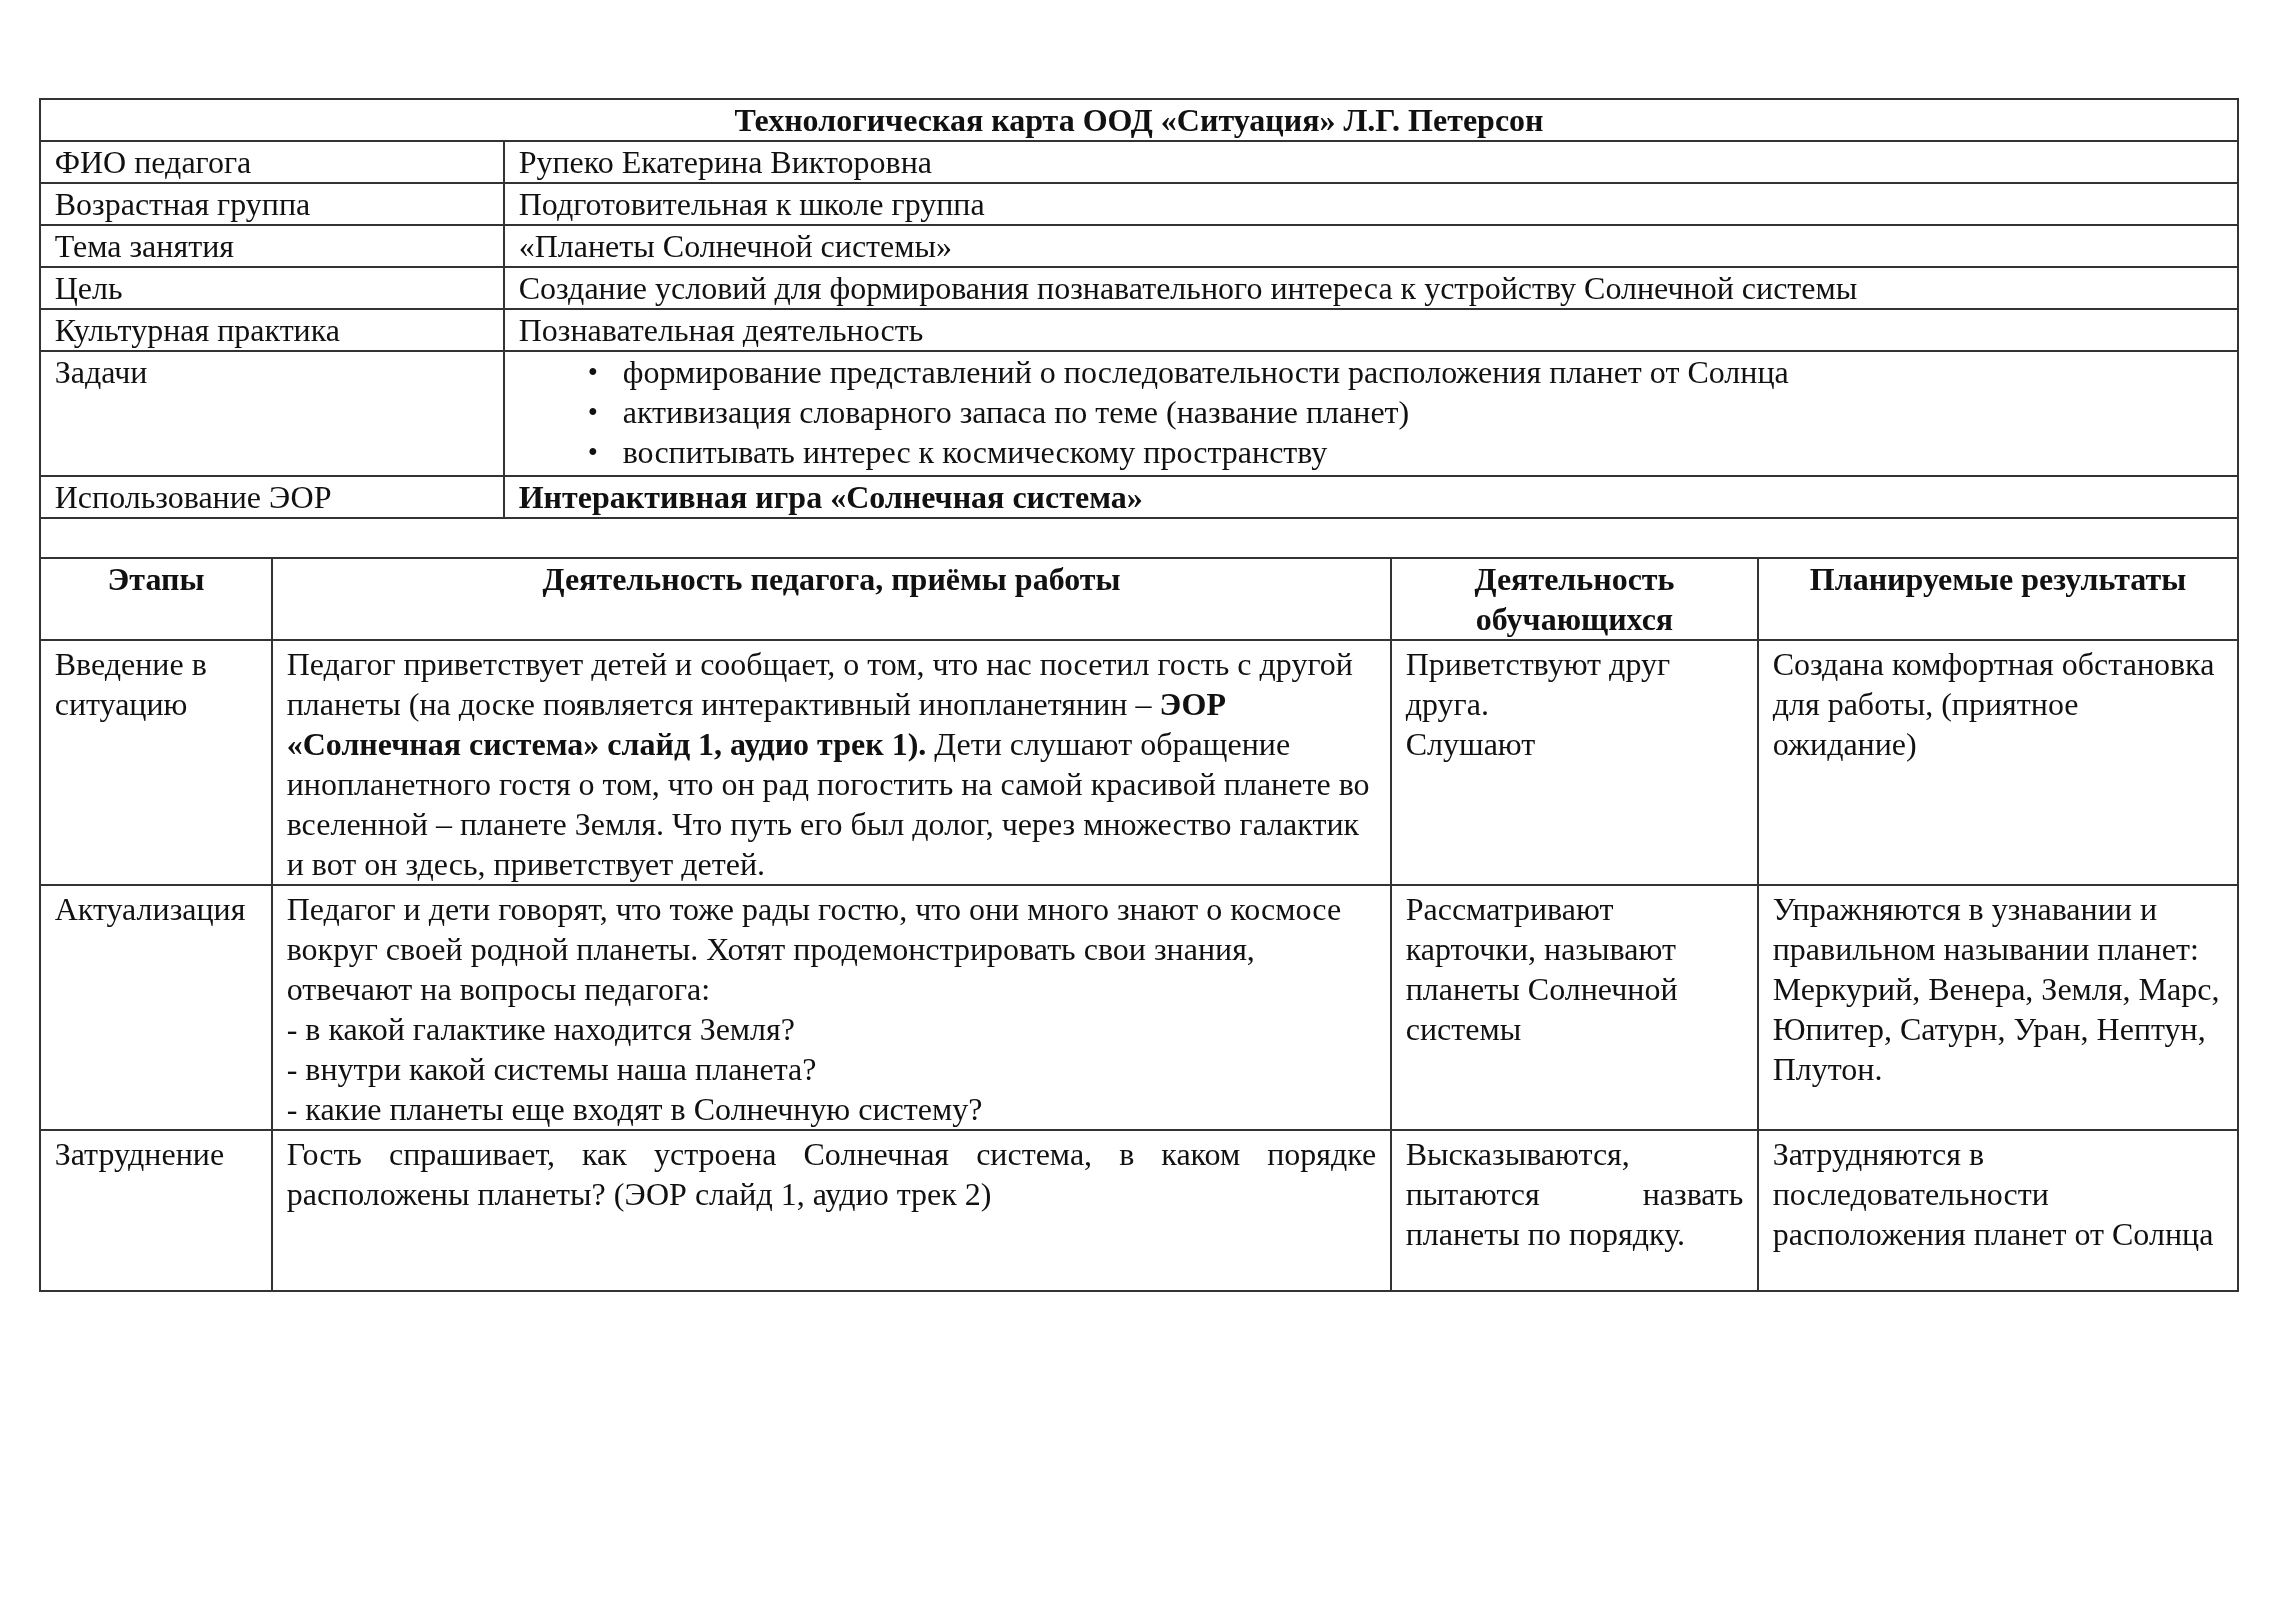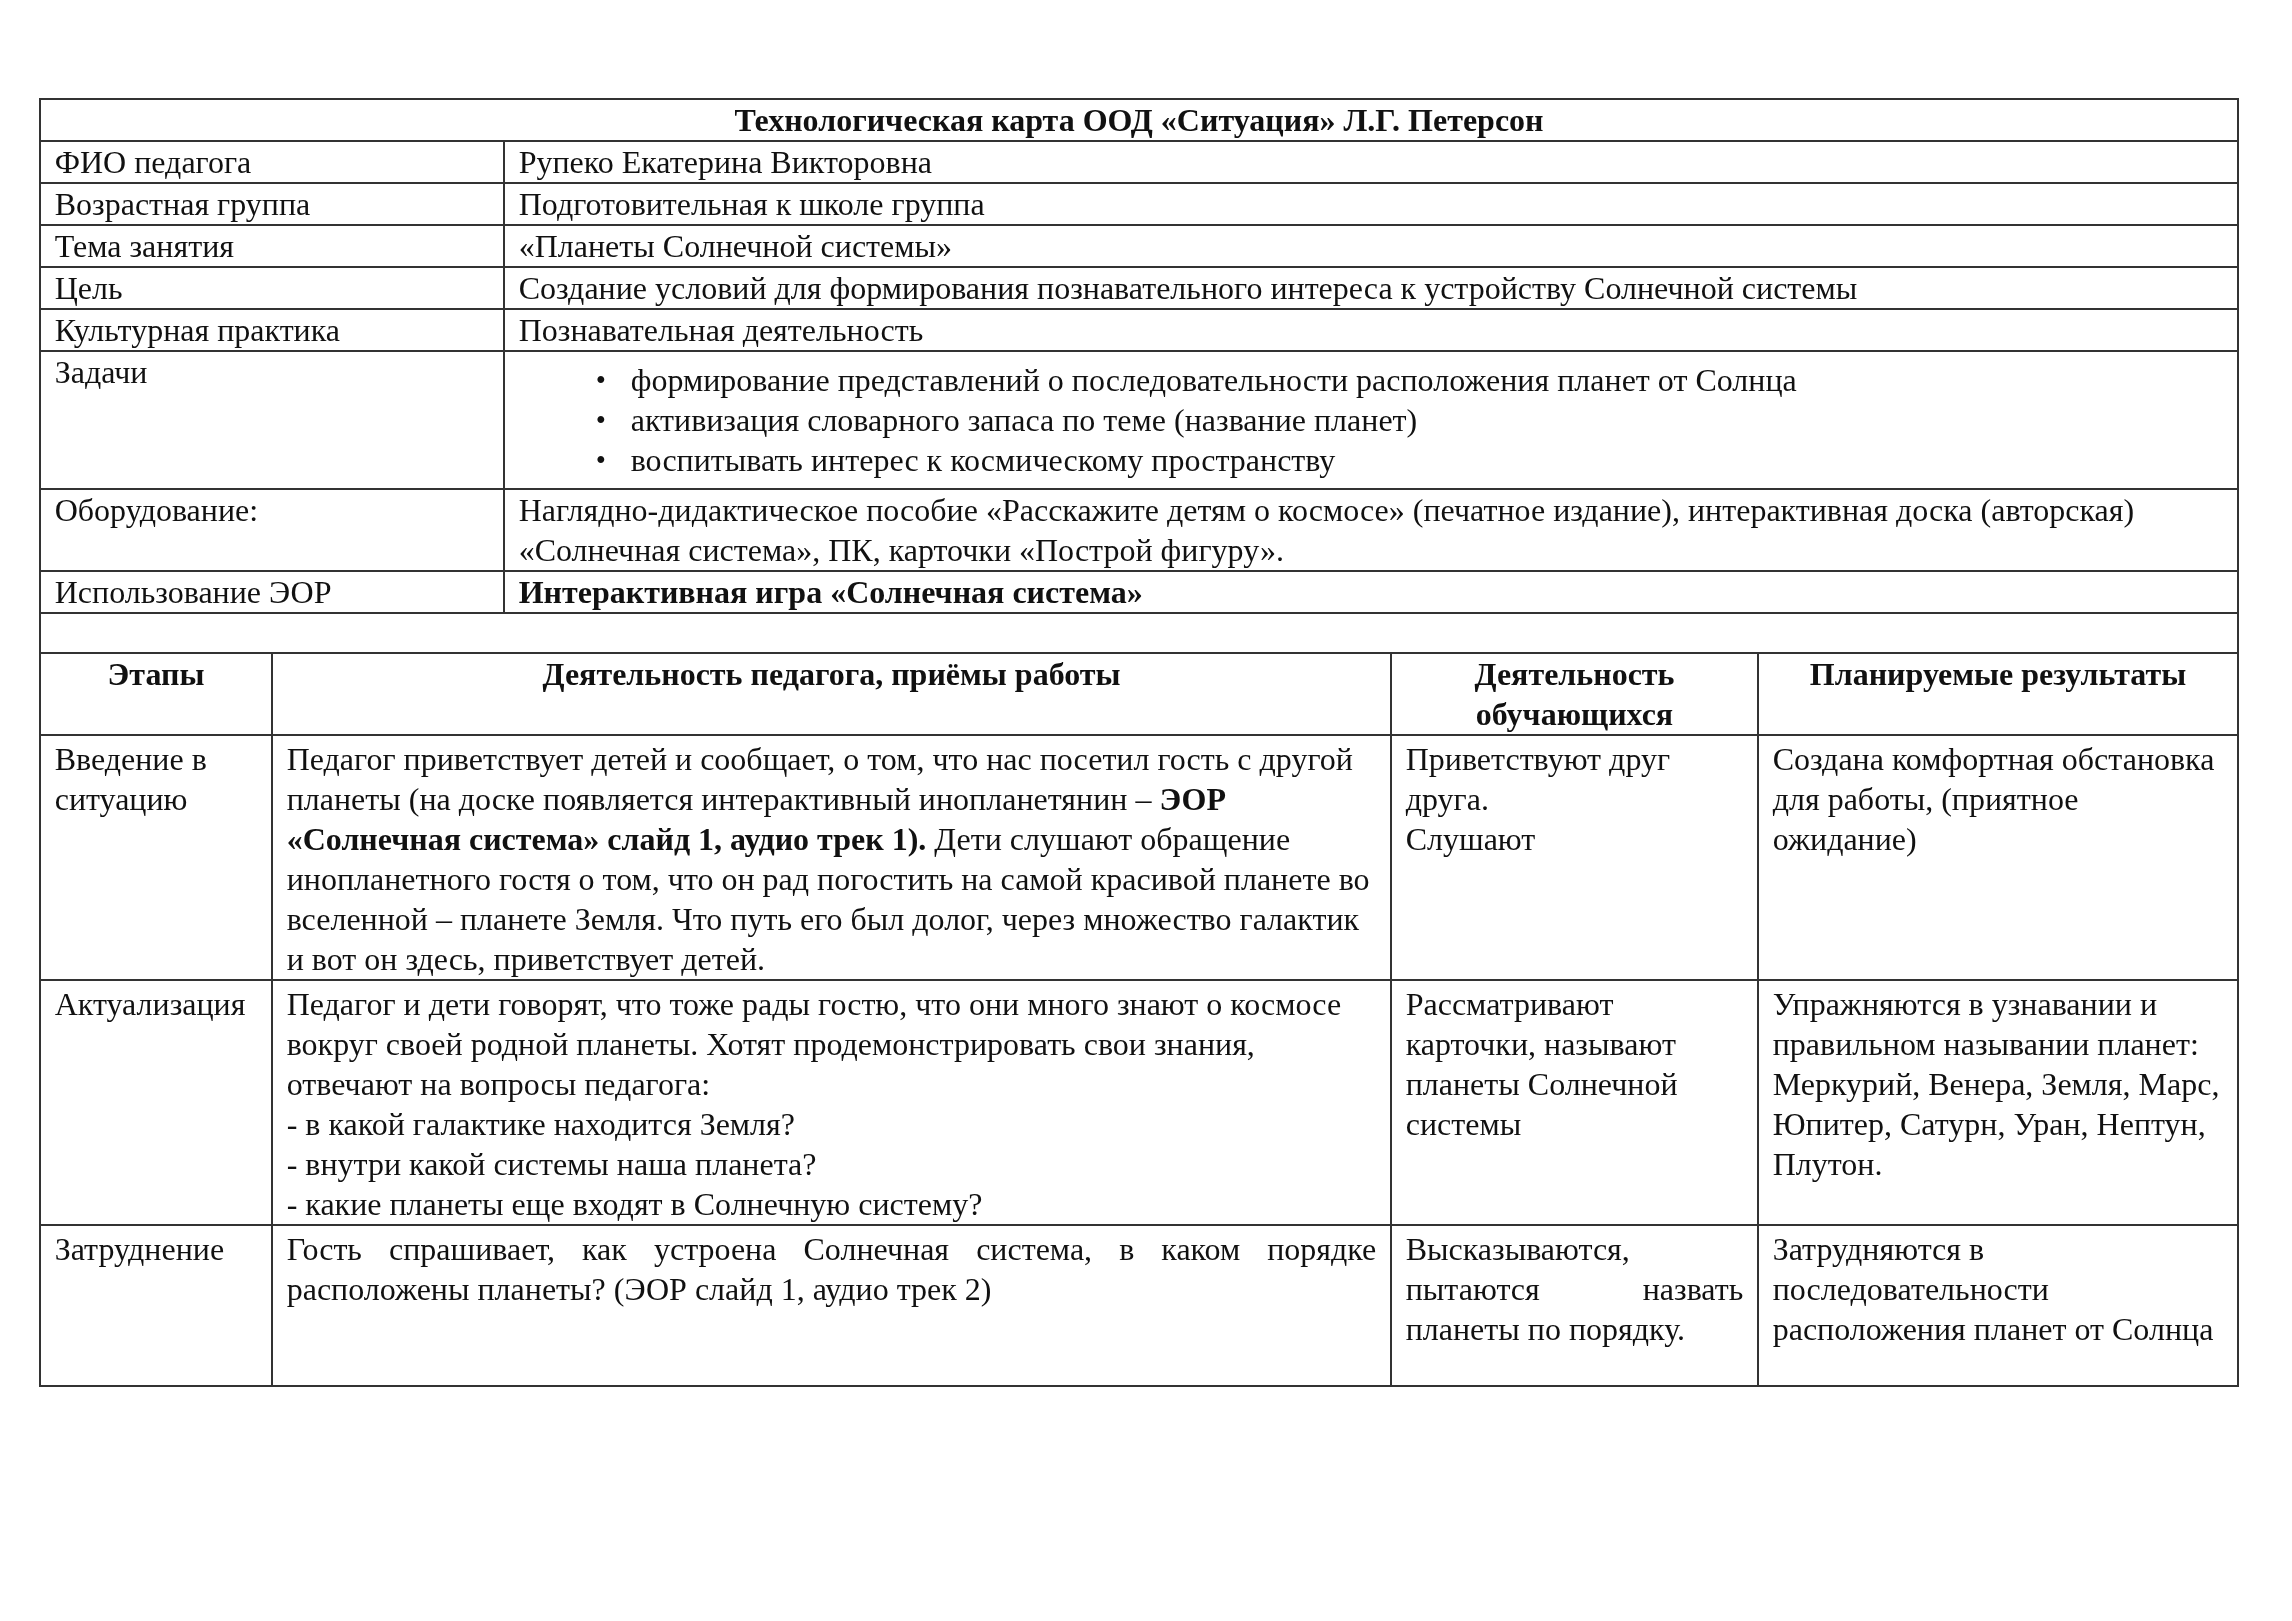--- a/index.html
+++ b/index.html
@@ -6,21 +6,21 @@
   body { width: 2293px; height: 1621px; position: relative; overflow: hidden;
          font-family: "Liberation Serif", "DejaVu Serif", serif; color: #111; }
   .page { position: absolute; left: 39px; top: 98px; width: 2200px; }
   table { border-collapse: collapse; width: 100%; table-layout: fixed; }
   td, th { border: 2px solid #333; vertical-align: top; font-size: 32px; line-height: 40px;
            padding: 0 13.7px; font-weight: normal; text-align: left; }
   .b { font-weight: bold; }
   .title-cell { text-align: center; font-weight: bold; height: 39px; }
   .info td { height: 38px; }
   .info td.label { font-weight: normal; width: 436px; }
-  ul.tasks { margin: 8px; padding: 0 0 0 69px; list-style: none; }
+  ul.tasks { margin: 0; padding: 0 0 0 69px; list-style: none; }
   ul.tasks li { position: relative; padding-left: 35px; }
   ul.tasks li::before { content: "\2022"; position: absolute; left: 0; top: 0; font-size: 29px; }
   .spacer td { height: 38px; }
   .stages th { font-weight: bold; text-align: center; height: 78px; }
   .stages td { padding: 2.9px 13.7px 0 13.7px; }
   .justify { text-align: justify; }
   .row1 td { height: 232px; }
   .row2 td { height: 234px; border-radius: 11px; }
   .row3 td { height: 156px; }
 </style>
@@ -60,24 +60,20 @@
     </tr>
     <tr>
       <td class="label">Задачи</td>
       <td style="height:123px;">
         <ul class="tasks">
           <li>формирование представлений о последовательности расположения планет от Солнца</li>
           <li>активизация словарного запаса по теме (название планет)</li>
           <li>воспитывать интерес к космическому пространству</li>
         </ul>
       </td>
-    </tr>
-    <tr>
-      <td class="label">Оборудование:</td>
-      <td style="height:78px;">Наглядно-дидактическое пособие «Расскажите детям о космосе» (печатное издание),  интерактивная доска (авторская) «Солнечная система», ПК, карточки «Построй фигуру».</td>
     </tr>
     <tr>
       <td class="label">Использование ЭОР</td>
       <td class="b">Интерактивная игра «Солнечная система»</td>
     </tr>
     <tr class="spacer">
       <td colspan="2"></td>
     </tr>
   </tbody>
     </table>

